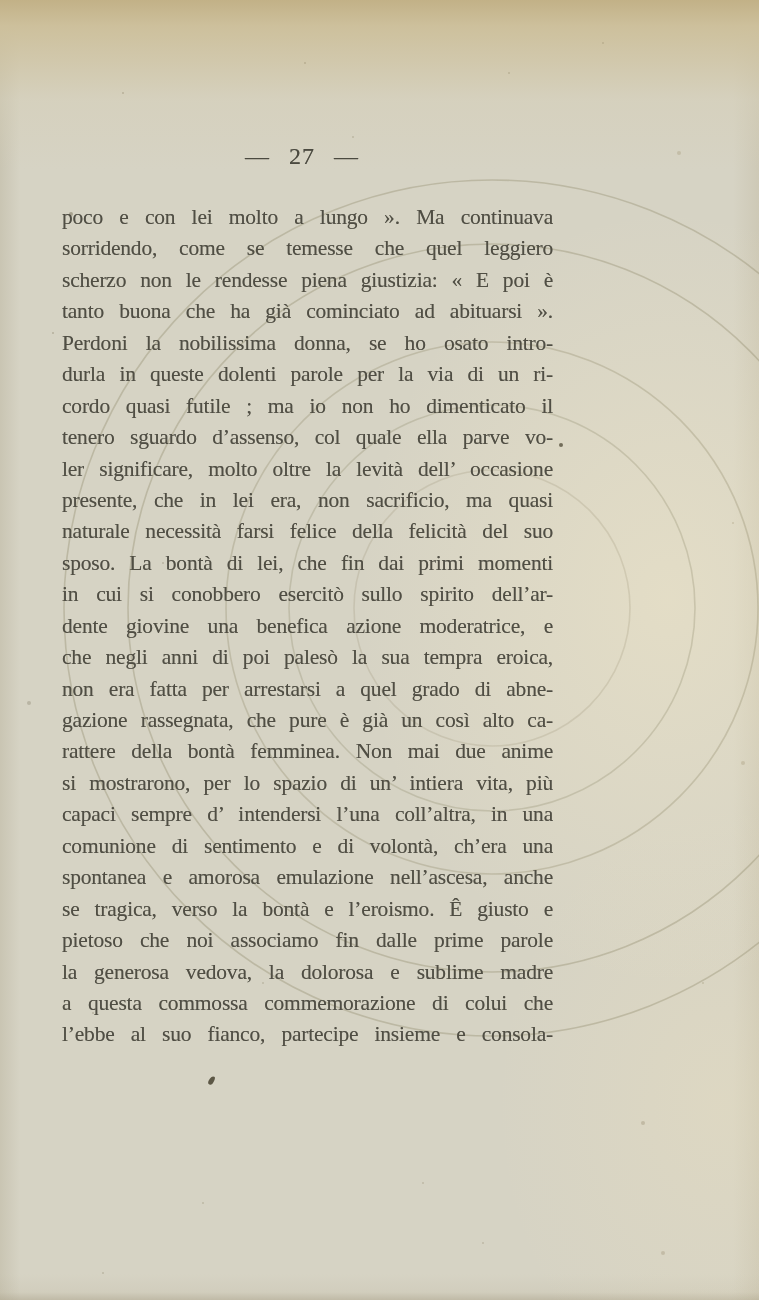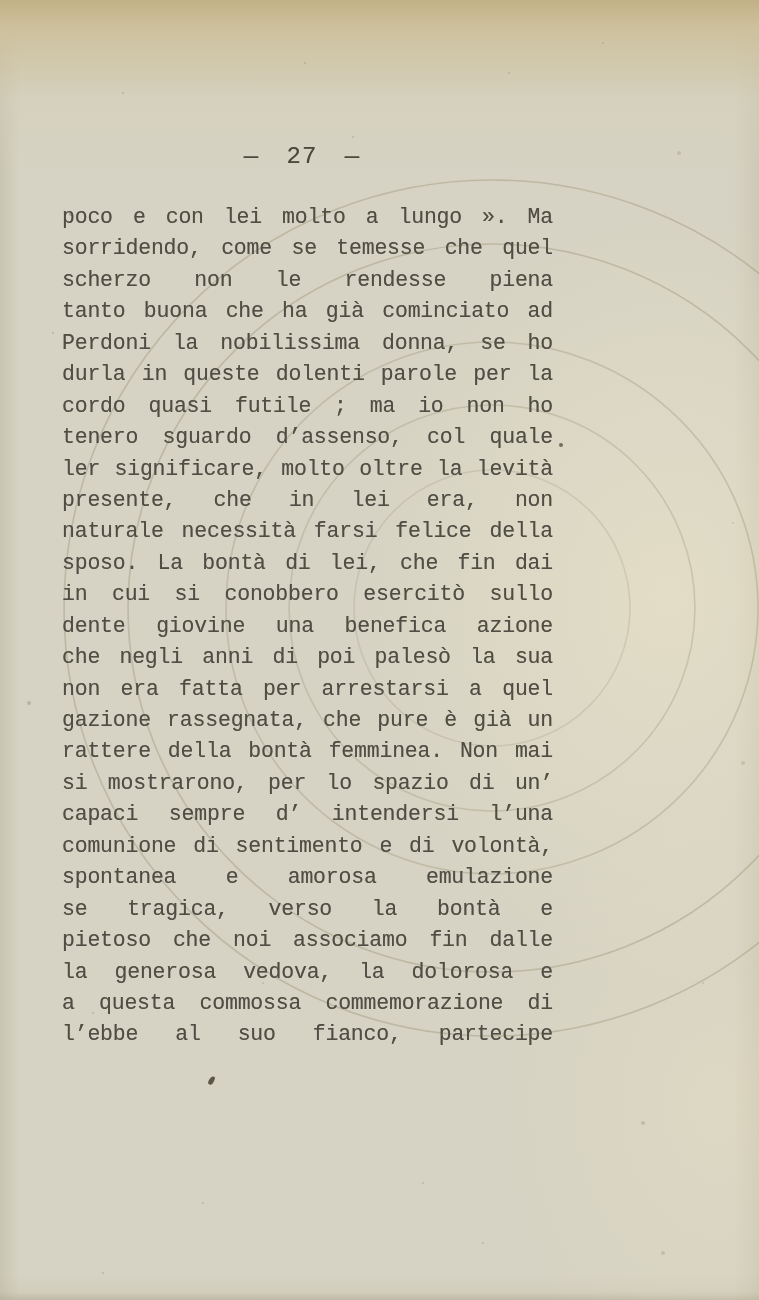--- a/index.html
+++ b/index.html
@@ -1,20 +1,20 @@
 <!DOCTYPE html>
 <html><head>
 <meta charset="utf-8">
 <style>
   html,body{margin:0;padding:0;background:#888;}
   .page{
     position:relative;
     width:759px;height:1300px;
     overflow:hidden;
-    font-family:Liberation Mono, monospace;
+    font-family:Liberation Serif, serif;
     background:
       radial-gradient(ellipse 430px 540px at 88% 46%, rgba(238,229,200,0.55), rgba(238,229,200,0) 72%),
       radial-gradient(ellipse 300px 400px at 95% 85%, rgba(232,222,192,0.40), rgba(232,222,192,0) 75%),
       linear-gradient(180deg, #c2b187 0px, #cdc09c 26px, rgba(213,206,182,0.45) 100px, rgba(214,209,188,0) 170px),
       linear-gradient(90deg, rgba(168,160,134,0.28) 0px, rgba(168,160,134,0) 20px),
       linear-gradient(0deg, rgba(150,140,112,0.35) 0px, rgba(175,165,138,0.12) 8px, rgba(175,165,138,0) 26px),
       linear-gradient(270deg, rgba(176,164,132,0.22) 0px, rgba(176,164,132,0) 26px),
       #d6d3c4;
   }
   .stamp{position:absolute;left:0;top:0;pointer-events:none;}

